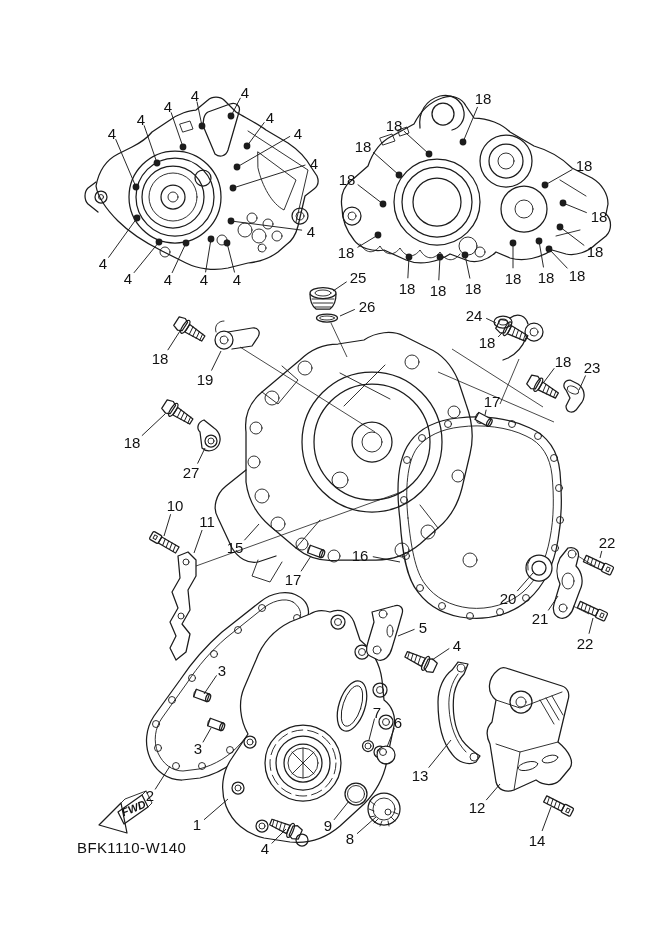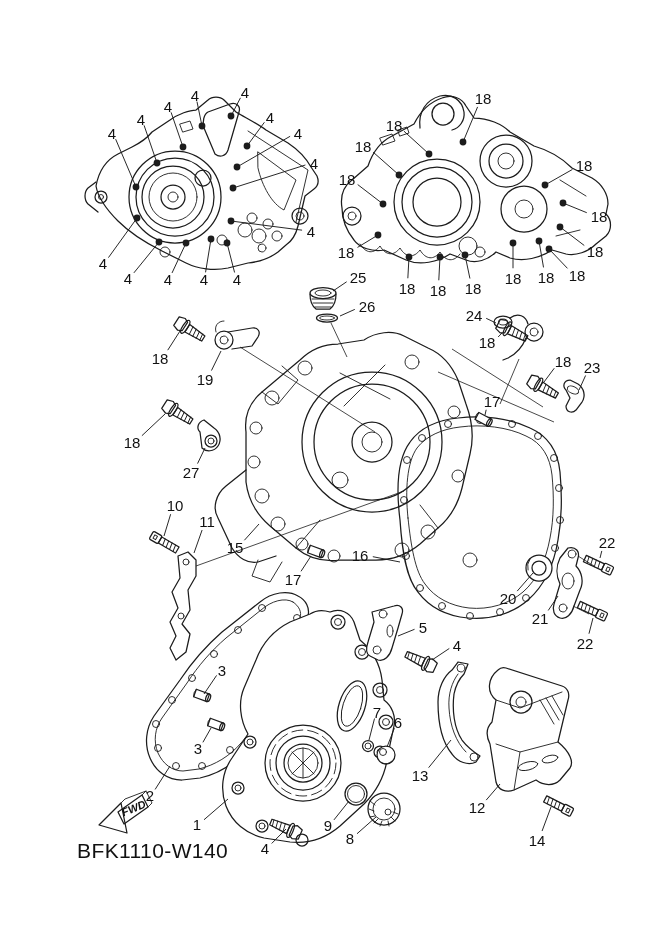--- a/index.html
+++ b/index.html
@@ -6,21 +6,21 @@
   .stage{position:relative;width:661px;height:936px;background:#ffffff;overflow:hidden;
          font-family:"Liberation Sans", sans-serif;}
   svg{position:absolute;left:0;top:0;}
   svg .part{stroke:#1c1c1c;stroke-width:1.25;fill:none;stroke-linejoin:round;stroke-linecap:round;}
   svg .fillw{fill:#ffffff;}
   svg .thin{stroke-width:0.9;}
   svg .callout-line{stroke:#1c1c1c;stroke-width:0.95;}
   svg .aux{stroke:#1c1c1c;stroke-width:0.8;}
   svg text.callout{font:15px "Liberation Sans", sans-serif;fill:#111;text-anchor:middle;}
   svg text.fwd{font:italic bold 11px "Liberation Sans", sans-serif;fill:#111;text-anchor:middle;}
-  .diagram-code{position:absolute;left:77px;top:839px;font-size:21px;letter-spacing:.4px;color:#111;}
+  .diagram-code{position:absolute;left:77px;top:839px;font-size:15px;letter-spacing:.4px;color:#111;}
 </style>
 </head>
 <body>
 
 <div class="stage">
   <svg width="661" height="936" viewBox="0 0 661 936">
     <defs>
       <g id="boltF">
         <path class="part" d="M-9,-5 L-3,-7 L1,-5 L1,5 L-3,7 L-9,5 Z"></path>
         <ellipse class="part" cx="1.5" cy="0" rx="2.5" ry="7.5"></ellipse>

